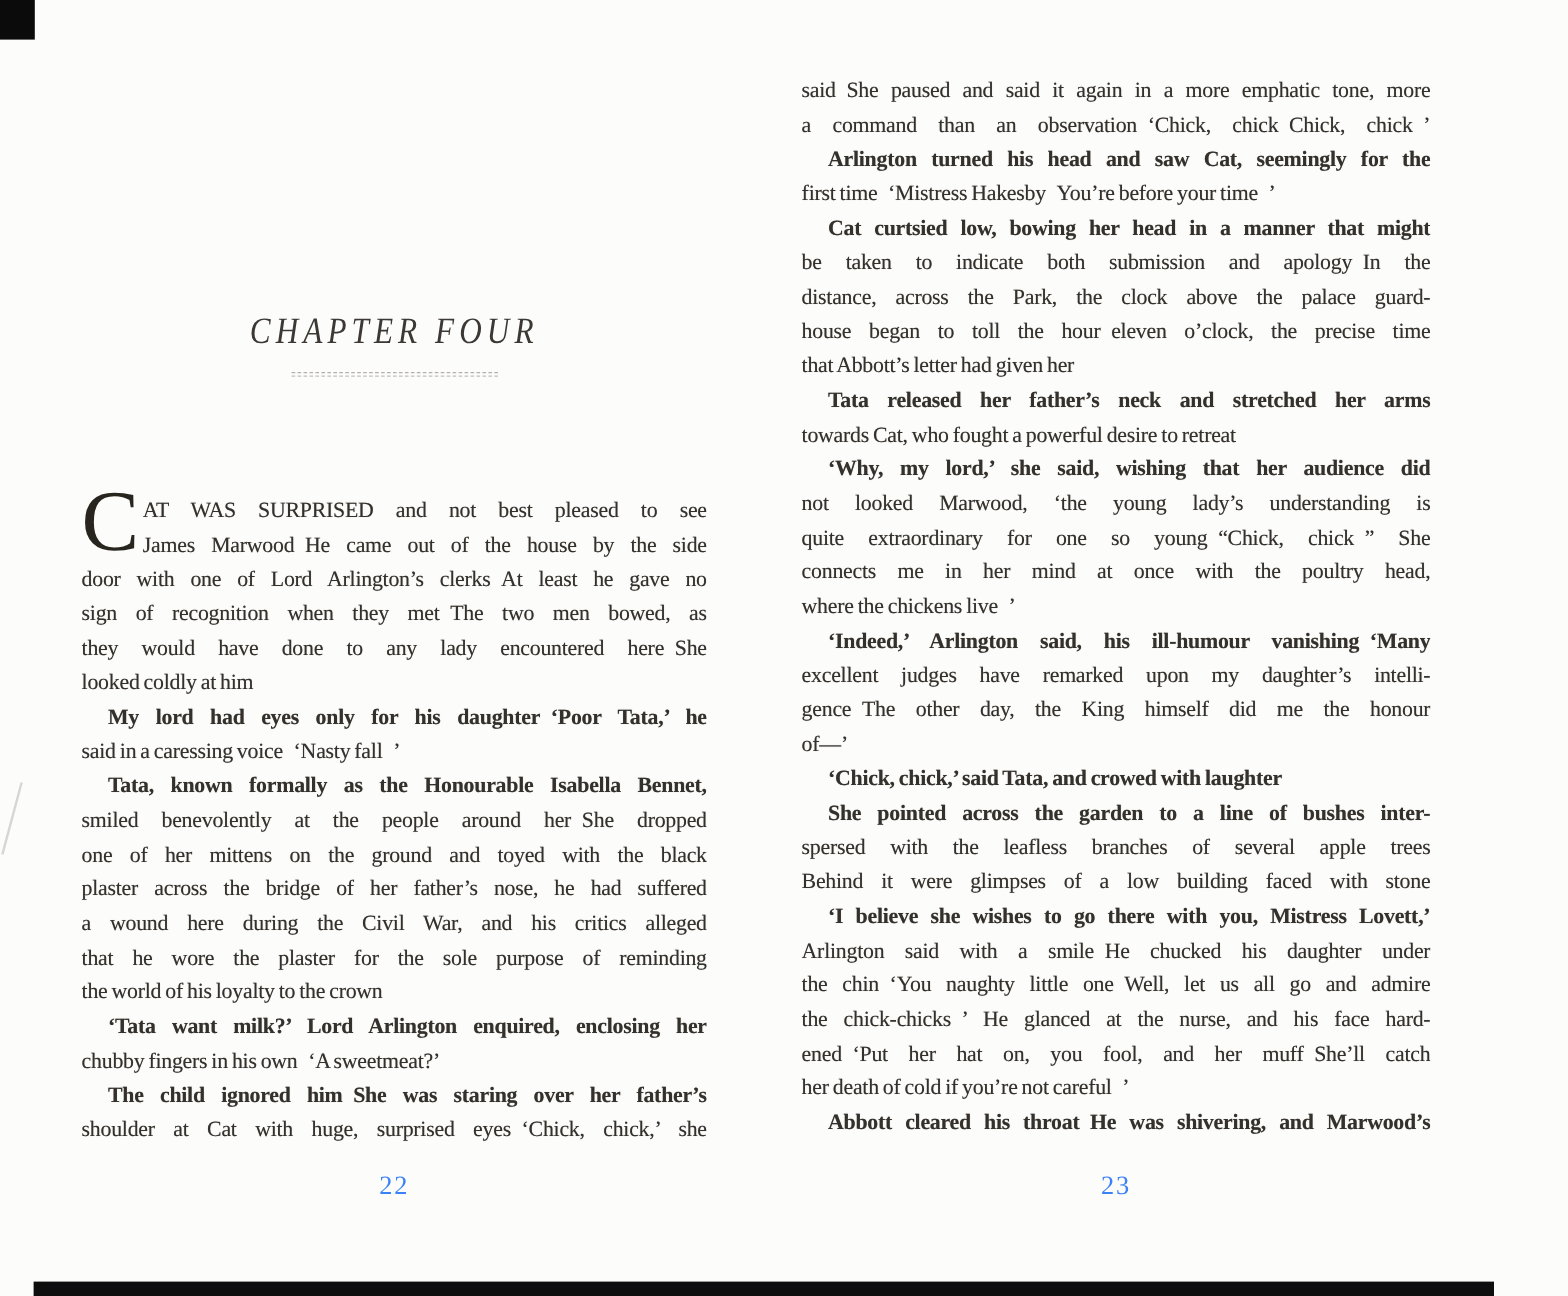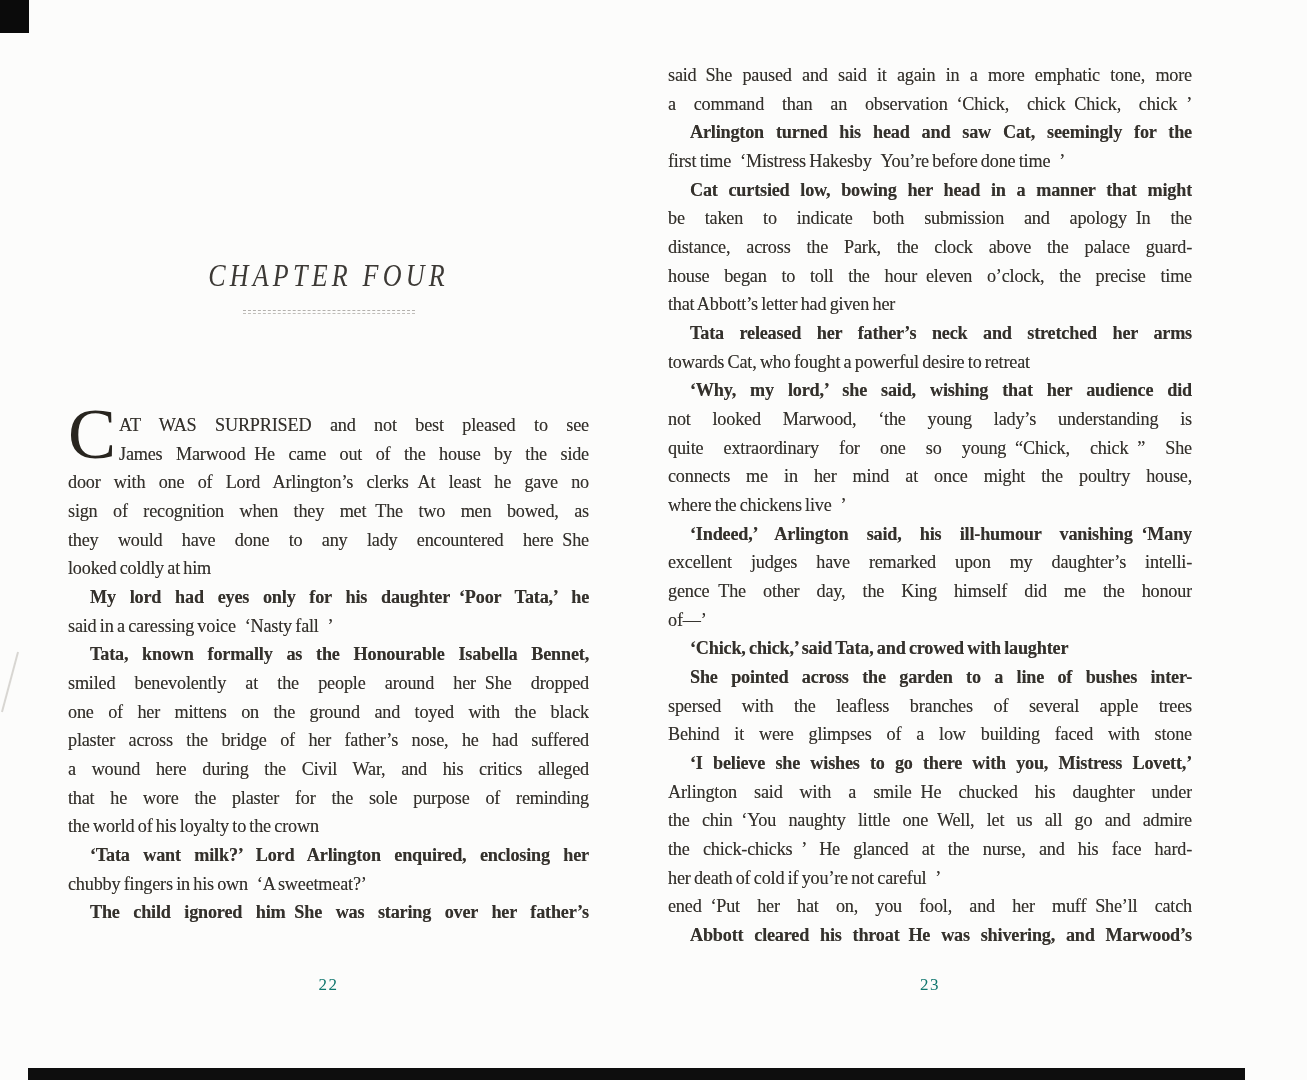--- a/index.html
+++ b/index.html
@@ -85,23 +85,23 @@
     color: #28251f;
     text-shadow: none;
   }
 
   .page-number {
     position: absolute;
     top: 975px;
     left: 0;
     width: 100%;
     text-align: center;
-    font-size: 17px;
+    font-size: 22px;
     letter-spacing: 1.5px;
-    color: #0f766e;
+    color: #3b82f6;
   }
 
   
   .artifact-corner {
     position: absolute;
     left: 0; top: 0;
     width: 29px; height: 33px;
     background: var(--corner, #0b0b0b);
   }
   .artifact-bottom-bar {
@@ -149,51 +149,52 @@
         <div class="line">a wound here during the Civil War, and his critics alleged</div>
         <div class="line">that he wore the plaster for the sole purpose of reminding</div>
         <div class="line last">the world of his loyalty to the crown</div>
       </div>
       <div class="para">
         <div class="line indent">‘Tata want milk?’ Lord Arlington enquired, enclosing her</div>
         <div class="line last">chubby fingers in his own ‘A sweetmeat?’</div>
       </div>
       <div class="para">
         <div class="line indent">The child ignored him She was staring over her father’s</div>
+        <div class="line">shoulder at Cat with huge, surprised eyes ‘Chick, chick,’ she</div>
       </div>
     </div>
   <div class="page-number">22</div>
 </div>
 
 <div class="page right">
   <div class="body-text">
       <div class="para">
         <div class="line">said She paused and said it again in a more emphatic tone, more</div>
         <div class="line">a command than an observation ‘Chick, chick Chick, chick ’</div>
       </div>
       <div class="para">
         <div class="line indent">Arlington turned his head and saw Cat, seemingly for the</div>
-        <div class="line last">first time ‘Mistress Hakesby You’re before done time ’</div>
+        <div class="line last">first time ‘Mistress Hakesby You’re before your time ’</div>
       </div>
       <div class="para">
         <div class="line indent">Cat curtsied low, bowing her head in a manner that might</div>
         <div class="line">be taken to indicate both submission and apology In the</div>
         <div class="line">distance, across the Park, the clock above the palace guard-</div>
         <div class="line">house began to toll the hour eleven o’clock, the precise time</div>
         <div class="line last">that Abbott’s letter had given her</div>
       </div>
       <div class="para">
         <div class="line indent">Tata released her father’s neck and stretched her arms</div>
         <div class="line last">towards Cat, who fought a powerful desire to retreat</div>
       </div>
       <div class="para">
         <div class="line indent">‘Why, my lord,’ she said, wishing that her audience did</div>
         <div class="line">not looked Marwood, ‘the young lady’s understanding is</div>
         <div class="line">quite extraordinary for one so young “Chick, chick ” She</div>
-        <div class="line">connects me in her mind at once might the poultry house,</div>
+        <div class="line">connects me in her mind at once with the poultry head,</div>
         <div class="line last">where the chickens live ’</div>
       </div>
       <div class="para">
         <div class="line indent">‘Indeed,’ Arlington said, his ill-humour vanishing ‘Many</div>
         <div class="line">excellent judges have remarked upon my daughter’s intelli-</div>
         <div class="line">gence The other day, the King himself did me the honour</div>
         <div class="line last">of—’</div>
       </div>
       <div class="para">
         <div class="line last indent">‘Chick, chick,’ said Tata, and crowed with laughter</div>
@@ -201,22 +202,22 @@
       <div class="para">
         <div class="line indent">She pointed across the garden to a line of bushes inter-</div>
         <div class="line">spersed with the leafless branches of several apple trees</div>
         <div class="line">Behind it were glimpses of a low building faced with stone</div>
       </div>
       <div class="para">
         <div class="line indent">‘I believe she wishes to go there with you, Mistress Lovett,’</div>
         <div class="line">Arlington said with a smile He chucked his daughter under</div>
         <div class="line">the chin ‘You naughty little one Well, let us all go and admire</div>
         <div class="line">the chick-chicks ’ He glanced at the nurse, and his face hard-</div>
+        <div class="line">ened ‘Put her hat on, you fool, and her muff She’ll catch</div>
         <div class="line last">her death of cold if you’re not careful ’</div>
-        <div class="line">ened ‘Put her hat on, you fool, and her muff She’ll catch</div>
       </div>
       <div class="para">
         <div class="line indent">Abbott cleared his throat He was shivering, and Marwood’s</div>
       </div>
     </div>
   <div class="page-number">23</div>
 </div>
 
 <div class="artifact-corner"></div>
 <div class="artifact-bottom-bar"></div>

